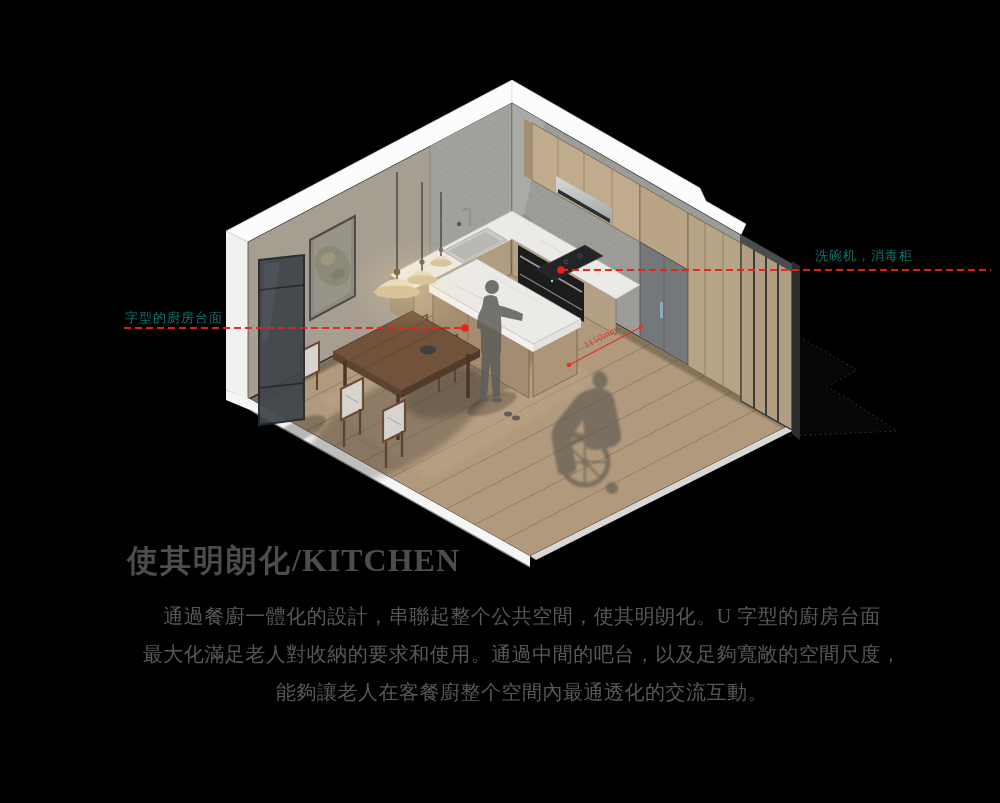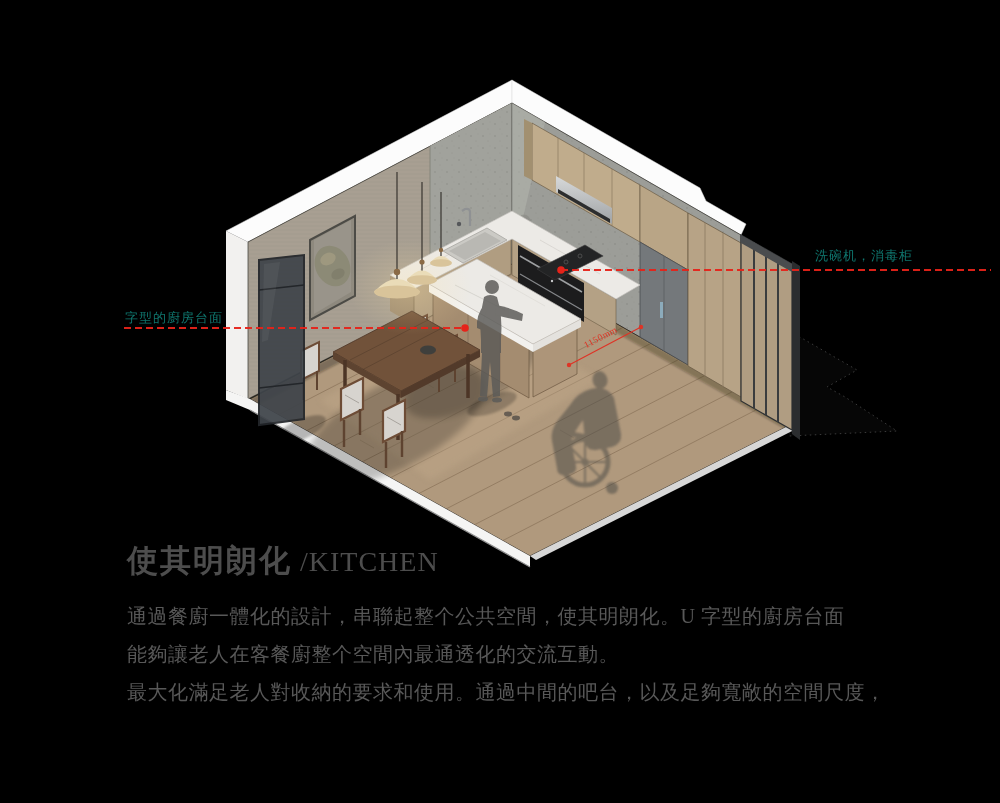--- a/index.html
+++ b/index.html
@@ -1,24 +1,24 @@
 <!DOCTYPE html>
 <html><head>
 <meta charset="utf-8">
 <style>
   html,body{margin:0;padding:0;background:#000;}
   .canvas{position:relative;width:1000px;height:803px;background:#000;overflow:hidden;
           font-family:"Liberation Serif","DejaVu Serif",serif;}
   .canvas svg{position:absolute;left:0;top:0;}
   .title-block{position:absolute;left:127px;top:540px;color:#4d4d4d;white-space:nowrap;}
   .title-cn{font-size:31px;letter-spacing:2px;font-weight:600;}
-  .title-en{font-size:28px;letter-spacing:1px;margin-left:8px;font-weight:400;}
+  .title-en{font-size:32px;letter-spacing:1px;font-weight:700;}
   .body-block{position:absolute;left:127px;top:597px;width:790px;color:#585858;
               font-size:20px;line-height:38px;letter-spacing:0.5px;}
-  .body-line{white-space:nowrap;}
+  .body-line{white-space:nowrap;text-align:center;}
   .anno-label{position:absolute;color:#0f766e;white-space:nowrap;letter-spacing:1px;}
   .anno-left{left:125px;top:309px;font-size:13px;}
   .anno-right{left:815px;top:247px;font-size:13px;}
 </style>
 </head>
 <body>
 
 <div class="canvas">
 
 <svg width="1000" height="803" viewBox="0 0 1000 803">
@@ -312,17 +312,17 @@
 
 <div class="anno-label anno-left">字型的廚房台面</div>
 <div class="anno-label anno-right">洗碗机，消毒柜</div>
 
 <div class="title-block">
   <span class="title-cn">使其明朗化</span><span class="title-en">/KITCHEN</span>
 </div>
 
 <div class="body-block">
   <div class="body-line">通過餐廚一體化的設計，串聯起整个公共空間，使其明朗化。U 字型的廚房台面</div>
+  <div class="body-line">最大化滿足老人對收納的要求和使用。通過中間的吧台，以及足夠寬敞的空間尺度，</div>
   <div class="body-line">能夠讓老人在客餐廚整个空間內最通透化的交流互動。</div>
-  <div class="body-line">最大化滿足老人對收納的要求和使用。通過中間的吧台，以及足夠寬敞的空間尺度，</div>
 </div>
 
 </div>
 
 </body></html>

